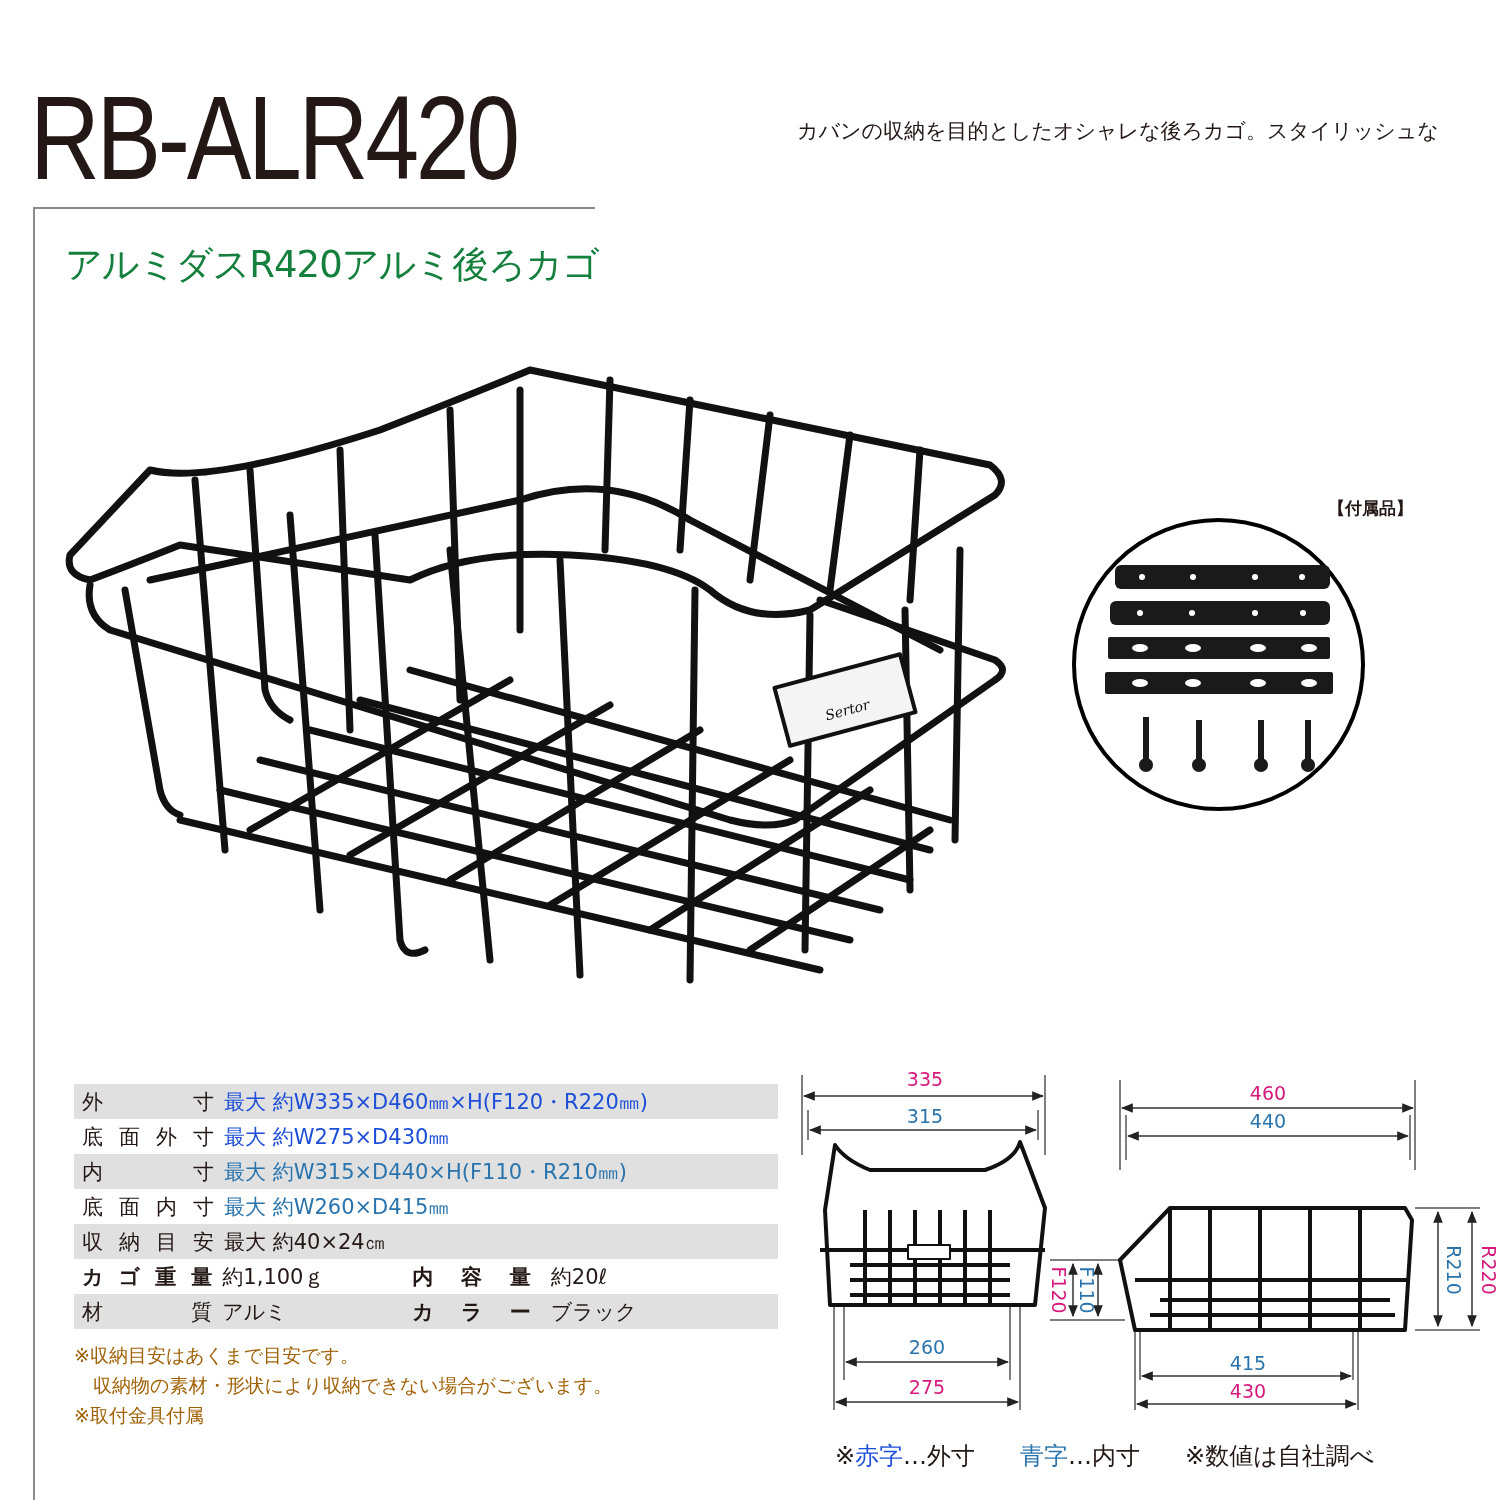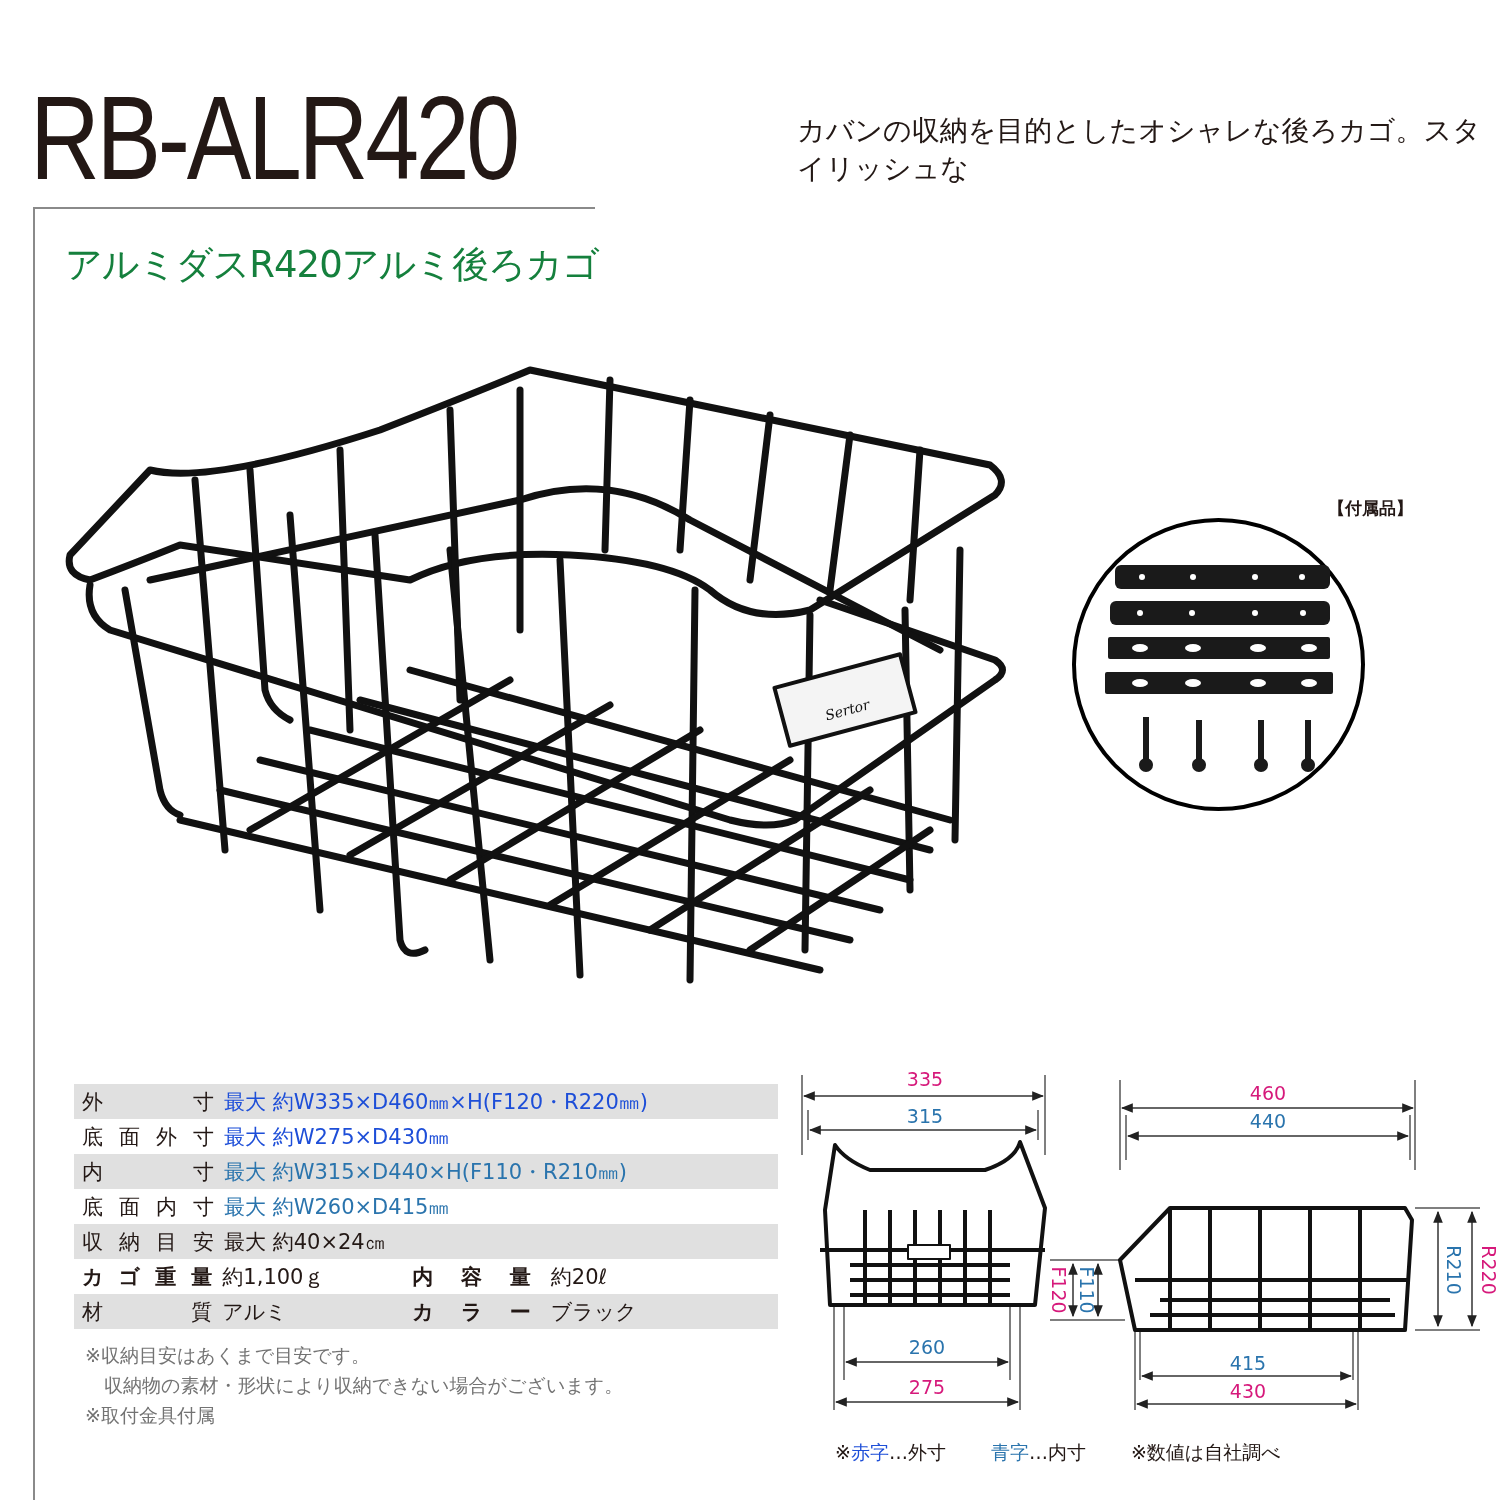--- a/index.html
+++ b/index.html
@@ -4,21 +4,21 @@
 <style>
   html, body { margin:0; padding:0; background:#ffffff; }
   body { width:1510px; height:1510px; position:relative; overflow:hidden;
          font-family:"DejaVu Sans", "Liberation Sans", sans-serif; color:#231815; }
   .abs { position:absolute; }
 
   .model-title { left:30px; top:78px; font-family:"Liberation Sans", sans-serif; font-weight:normal;
     font-size:118px; line-height:120px; letter-spacing:-4px; color:#231815;
     transform:scaleX(0.82); transform-origin:left top; -webkit-text-stroke:0; font-stretch:condensed; }
 
-  .desc { left:797px; top:112px; width:710px; font-size:28px; line-height:38px; color:#231815; }
+  .desc { left:797px; top:112px; width:710px; font-size:21px; line-height:38px; color:#231815; }
 
   .frame-top { left:33px; top:207px; width:562px; height:2px; background:#8a8a8a; }
   .frame-left { left:33px; top:207px; width:2px; height:1293px; background:#8a8a8a; }
 
   .product-name { left:65px; top:240px; font-size:37px; line-height:50px; color:#15803d; letter-spacing:-1px; }
 
   .basket { left:50px; top:350px; width:970px; height:640px; }
 
   .acc-label { left:1328px; top:497px; font-size:17px; font-weight:bold; color:#231815; }
   .acc-circle { left:1072px; top:518px; width:285px; height:285px; border:4px solid #000;
@@ -29,25 +29,25 @@
   .spec-row { position:relative; height:35px; display:flex; align-items:center; font-size:21px; }
   .spec-row.shade { background:#e0e0e0; }
   .spec-key { width:150px; padding-left:8px; display:flex; justify-content:space-between; box-sizing:border-box; padding-right:10px; }
   .spec-key span { display:inline-block; }
   .spec-val { flex:0 0 auto; }
   .red { color:#1d4ed8; }
   .blue { color:#2a74ad; }
   .spec-key2 { margin-left:auto; width:130px; display:flex; justify-content:space-between; font-weight:bold; padding-right:20px; box-sizing:content-box;}
   .spec-val2 { width:230px; }
 
-  .notes { left:74px; top:1340px; font-size:19px; line-height:30px; color:#737373;margin-left:11px; }
+  .notes { left:74px; top:1340px; font-size:19px; line-height:30px; color:#a16207; }
 
   .diagram { left:790px; top:1060px; width:720px; height:370px; }
 
-  .legend { left:835px; top:1440px; font-size:19px; color:#231815; }
+  .legend { left:835px; top:1440px; font-size:24px; color:#231815; }
   .legend span { white-space:pre; }
 </style>
 </head>
 <body>
 
 <div class="abs model-title">RB-ALR420</div>
 <div class="abs desc">
   <div>カバンの収納を目的としたオシャレな後ろカゴ。スタイリッシュな</div>
 </div>
 

